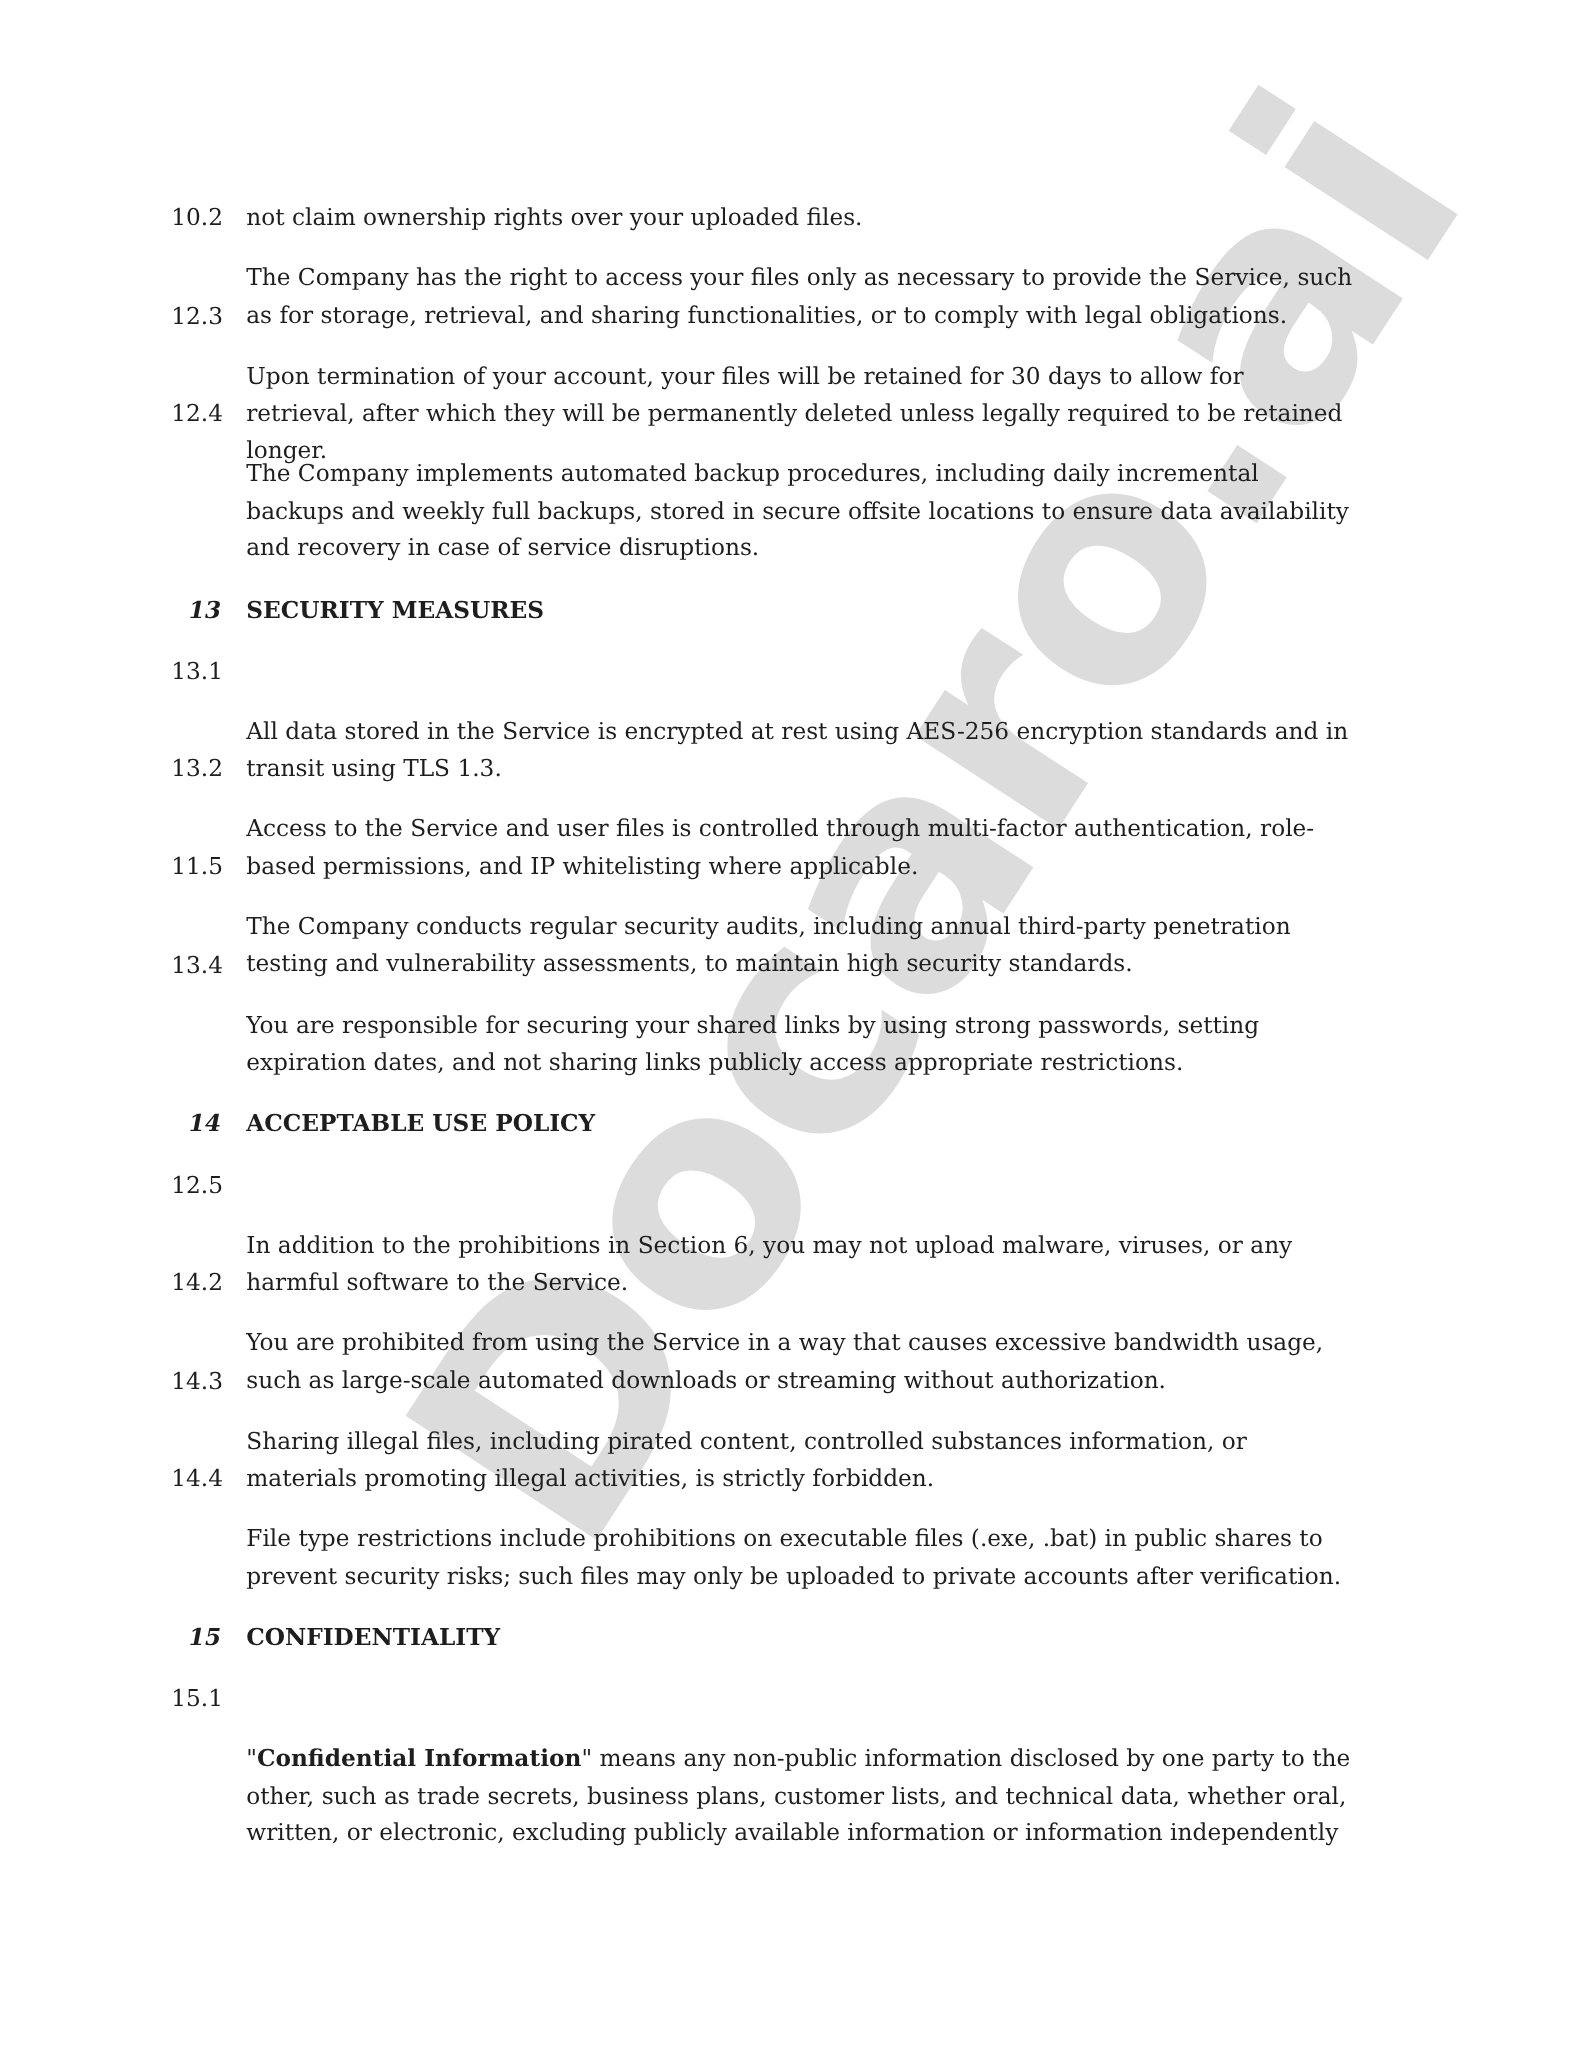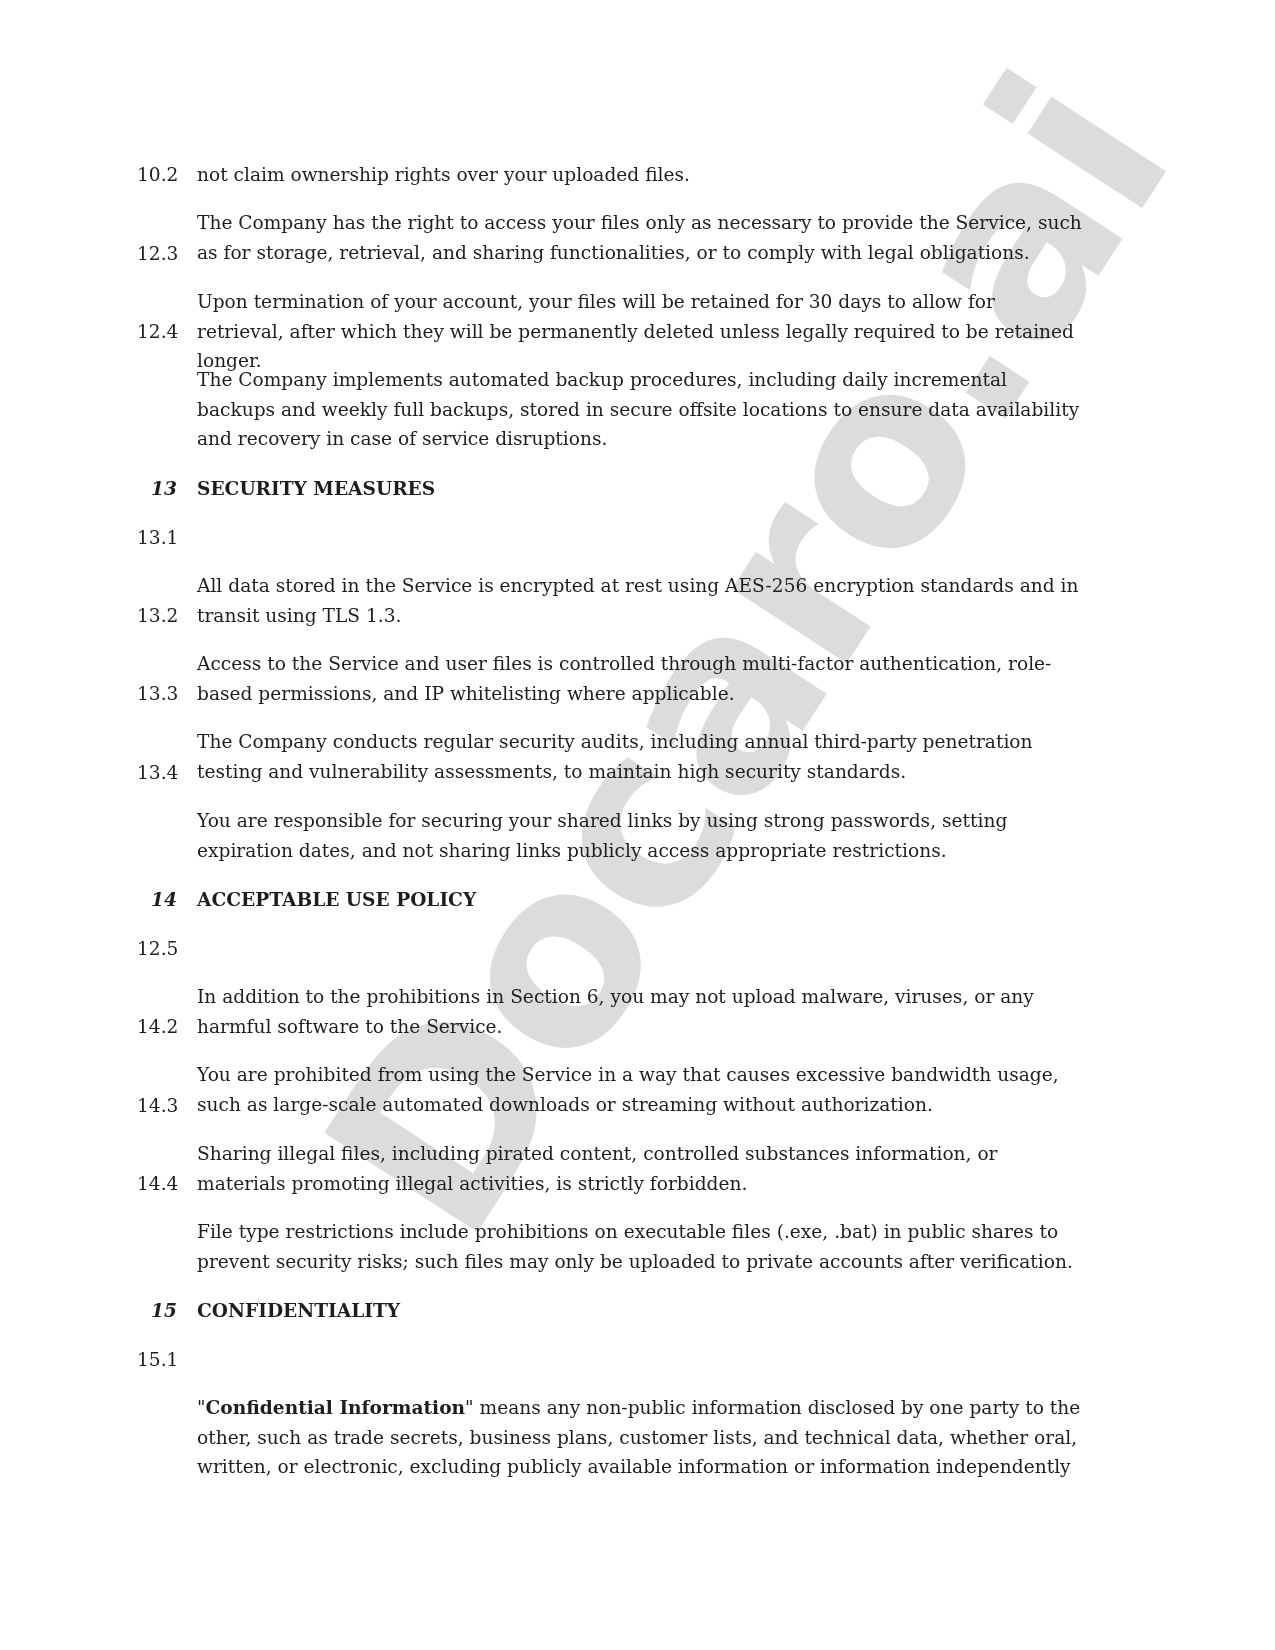--- a/index.html
+++ b/index.html
@@ -49,21 +49,21 @@
     </div>
     <div class="para" style="top:523px;">
       <span class="num">13.1</span>
       <span class="text">All data stored in the Service is encrypted at rest using AES-256 encryption standards and in transit using TLS 1.3.</span>
     </div>
     <div class="para" style="top:601px;">
       <span class="num">13.2</span>
       <span class="text">Access to the Service and user files is controlled through multi-factor authentication, role-based permissions, and IP whitelisting where applicable.</span>
     </div>
     <div class="para" style="top:679px;">
-      <span class="num">13.3</span>
+      <span class="num">11.5</span>
       <span class="text">The Company conducts regular security audits, including annual third-party penetration testing and vulnerability assessments, to maintain high security standards.</span>
     </div>
     <div class="para" style="top:758px;">
       <span class="num">13.4</span>
       <span class="text">You are responsible for securing your shared links by using strong passwords, setting expiration dates, and not sharing links publicly access appropriate restrictions.</span>
     </div>
 
     <div class="heading" style="top:885px;">
       <span class="hnum">14</span>
       <span class="htext">ACCEPTABLE USE POLICY</span>

